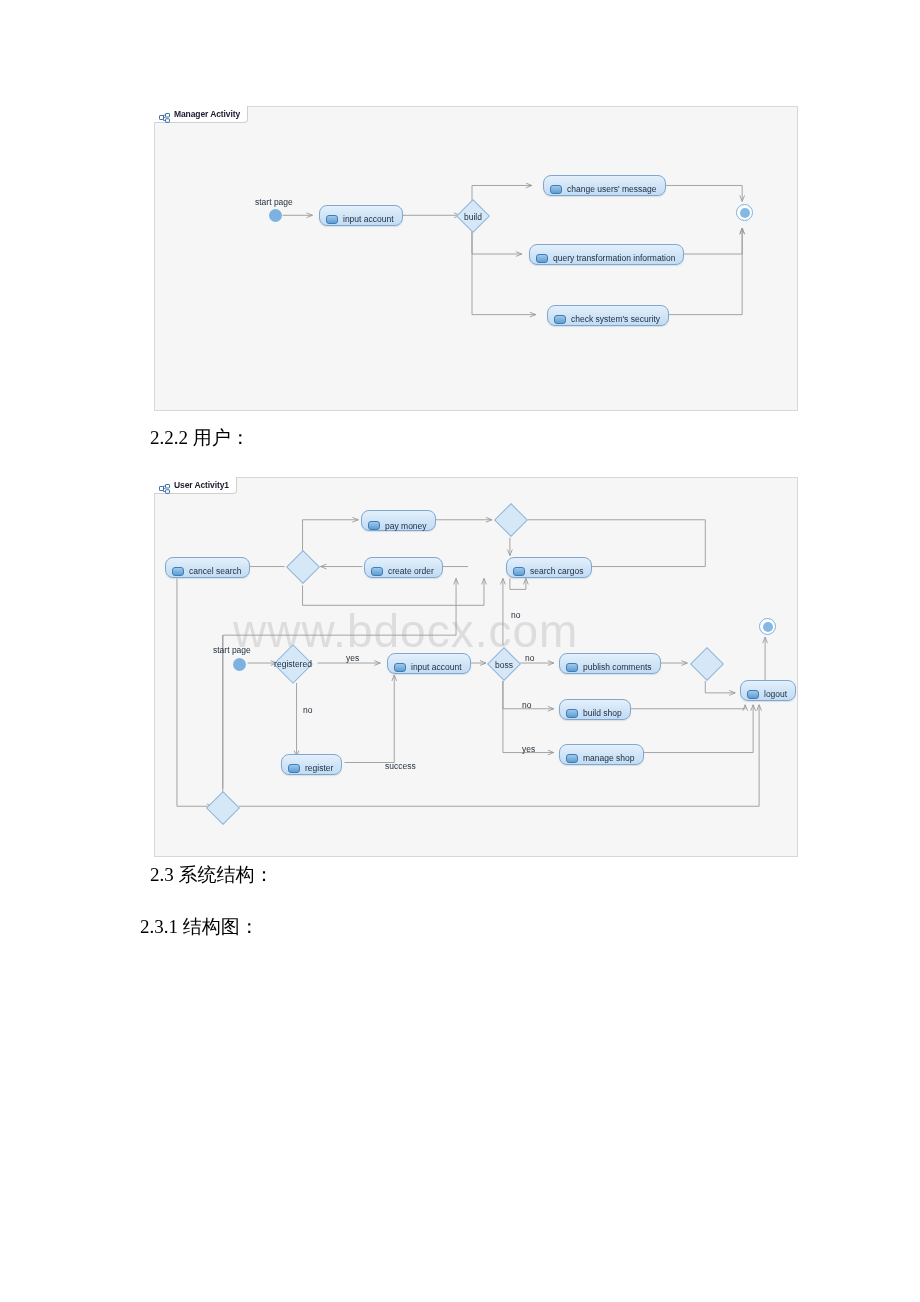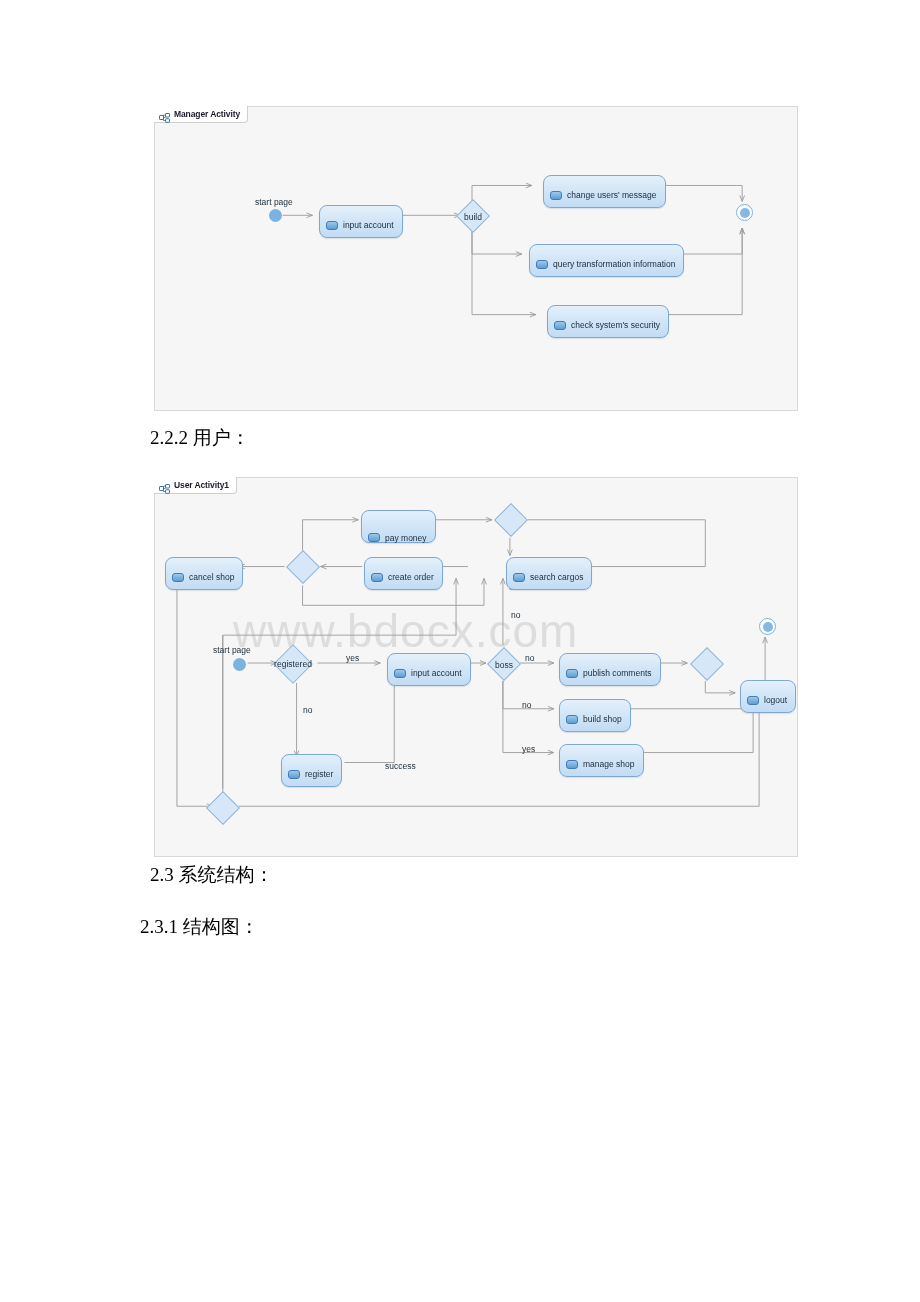--- a/index.html
+++ b/index.html
@@ -55,21 +55,21 @@
   .canvas svg { display: block; width: 100%; height: 100%; }
 
   
   .node {
     position: absolute;
     box-sizing: border-box;
     display: flex;
     align-items: center;
     gap: 5px;
     padding: 8px 8px 0 6px;
-    height: 33px;
+    height: 21px;
     border-radius: 8px;
     border: 1px solid #7fa8d0;
     background: linear-gradient(180deg, #e4f0fb 0%, #cfe4f7 55%, #c3dcf4 100%);
     box-shadow: 0 1px 1px rgba(120,150,180,0.25);
     white-space: nowrap;
   }
   .node .node-label {
     font-family: "Liberation Sans", sans-serif;
     font-size: 8.5px;
     color: #1c2b3a;
@@ -314,21 +314,21 @@
 
   <div class="node" style="left:206px; top:32px;align-items:flex-end;">
     <span class="node-icon"></span>
     <span class="node-label">pay money</span>
   </div>
 
   <div class="diamond" style="left:344px; top:30px; width:24px; height:24px;"></div>
 
   <div class="node" style="left:10px; top:79px;">
     <span class="node-icon"></span>
-    <span class="node-label">cancel shop</span>
+    <span class="node-label">cancel search</span>
   </div>
 
   <div class="diamond" style="left:136px; top:77px; width:24px; height:24px;"></div>
 
   <div class="node" style="left:209px; top:79px;">
     <span class="node-icon"></span>
     <span class="node-label">create order</span>
   </div>
 
   <div class="node" style="left:318px; top:79px;margin-left:33px;">

